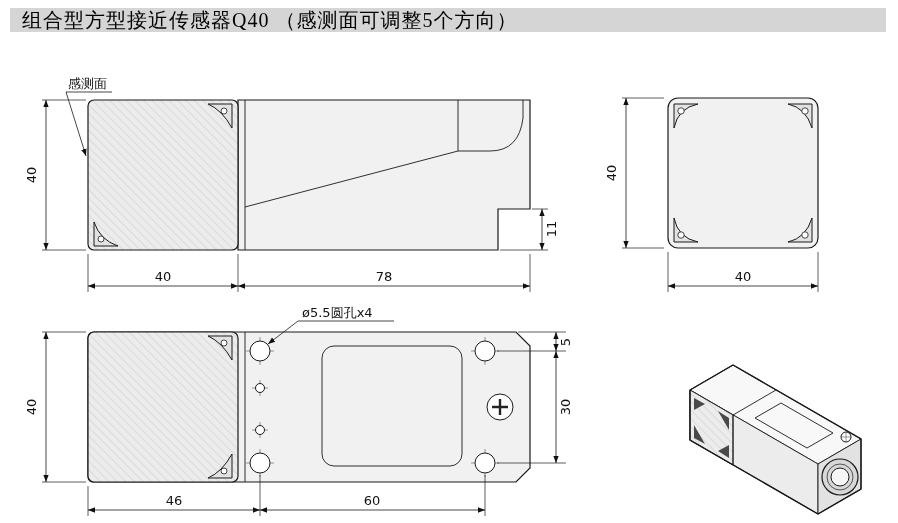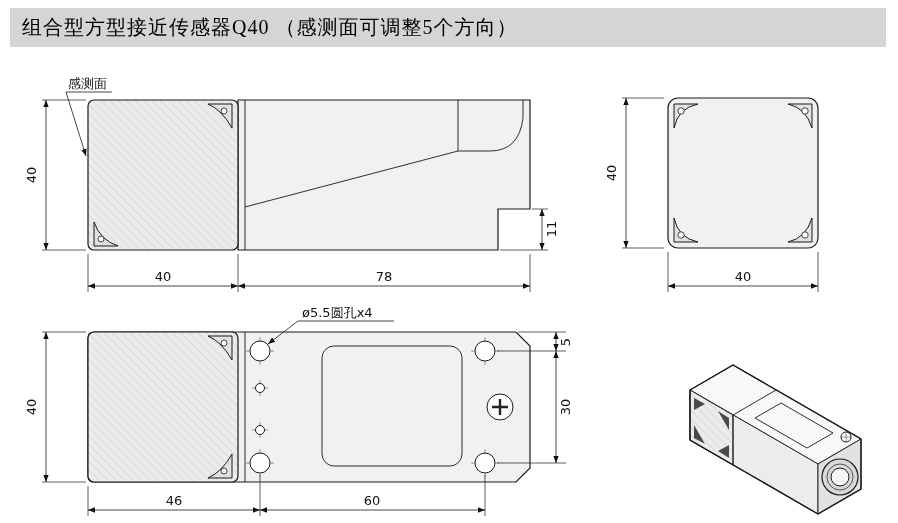--- a/index.html
+++ b/index.html
@@ -1,18 +1,18 @@
 <!DOCTYPE html>
 <html><head>
 <meta charset="utf-8">
 <style>
   html,body{margin:0;padding:0;background:#fff;}
   .sheet{position:relative;width:898px;height:523px;background:#ffffff;overflow:hidden;
          font-family:"DejaVu Sans",sans-serif;}
-  .title-bar{position:absolute;left:10px;top:8px;width:876px;height:39px;
+  .title-bar{position:absolute;left:10px;top:8px;width:876px;height:24px;
              background:#d5d5d5;display:flex;align-items:center;
              padding-left:12px;box-sizing:border-box;}
   .title-bar span{font-family:"Liberation Serif",serif;font-size:20px;color:#000;
                   letter-spacing:1px;white-space:nowrap;}
   svg.drawing{position:absolute;left:0;top:0;}
 
   
   .outline{fill:#f1f1f1;stroke:#1a1a1a;stroke-width:1.2;}
   .head-block{fill:url(#hatch);stroke:#1a1a1a;stroke-width:1.2;}
   .thin{stroke:#1a1a1a;stroke-width:.9;fill:none;}

